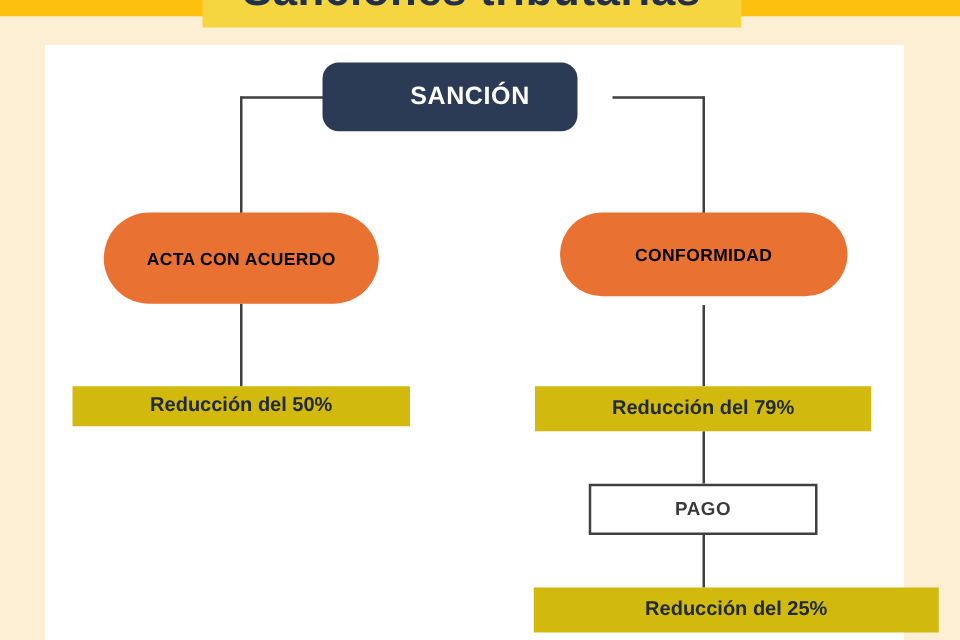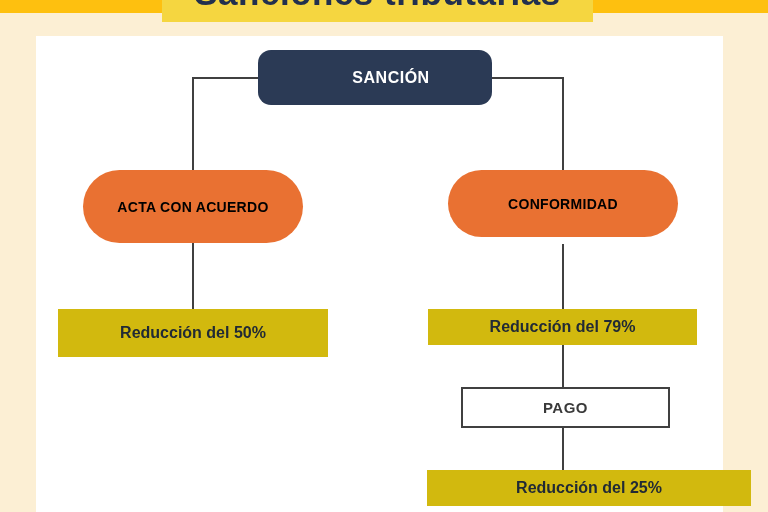--- a/index.html
+++ b/index.html
@@ -28,39 +28,39 @@
 
   
   .line{position:absolute;background:#404040;}
 
   
   .node{
     position:absolute;display:flex;align-items:center;justify-content:center;
     text-align:center;box-sizing:border-box;
   }
   .root-node{
-    left:258px;top:50px;width:234px;height:55px;
+    left:258px;top:50px;width:204px;height:55px;
     background:#2B3A55;border-radius:13px;
-    color:#FFFFFF;font-weight:bold;font-size:16px;letter-spacing:0.5px;padding-left:32px;
+    color:#FFFFFF;font-weight:bold;font-size:20px;letter-spacing:0.5px;padding-left:32px;
   }
   .branch-node{
     background:#E97132;border-radius:37px;
     color:#000000;font-weight:bold;font-size:14px;letter-spacing:0.3px;
   }
   .branch-left{left:83px;top:170px;width:220px;height:73px;}
   .branch-right{left:448px;top:170px;width:230px;height:67px;}
   .reduction-box{
     background:#D2B90E;
     color:#212A35;font-weight:bold;font-size:16px;
   }
-  .reduction-left{left:58px;top:309px;width:270px;height:48px;}
+  .reduction-left{left:58px;top:309px;width:270px;height:32px;}
   .reduction-right{left:428px;top:309px;width:269px;height:36px;}
   .reduction-final{left:427px;top:470px;width:324px;height:36px;}
   .payment-box{
-    left:461px;top:387px;width:209px;height:41px;
+    left:471px;top:387px;width:183px;height:41px;
     background:#FFFFFF;border:2px solid #404040;
     color:#3A3A3A;font-weight:bold;font-size:15px;letter-spacing:0.5px;
   }
 </style>
 </head>
 <body>
 
 <div class="canvas">
 
   <div class="top-bar"></div>

